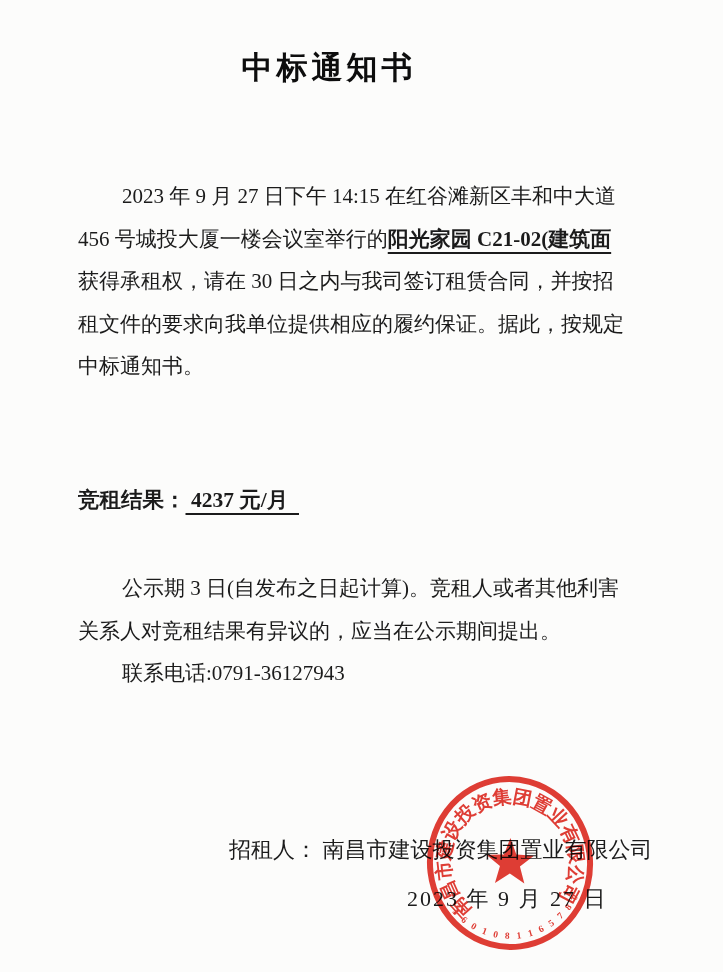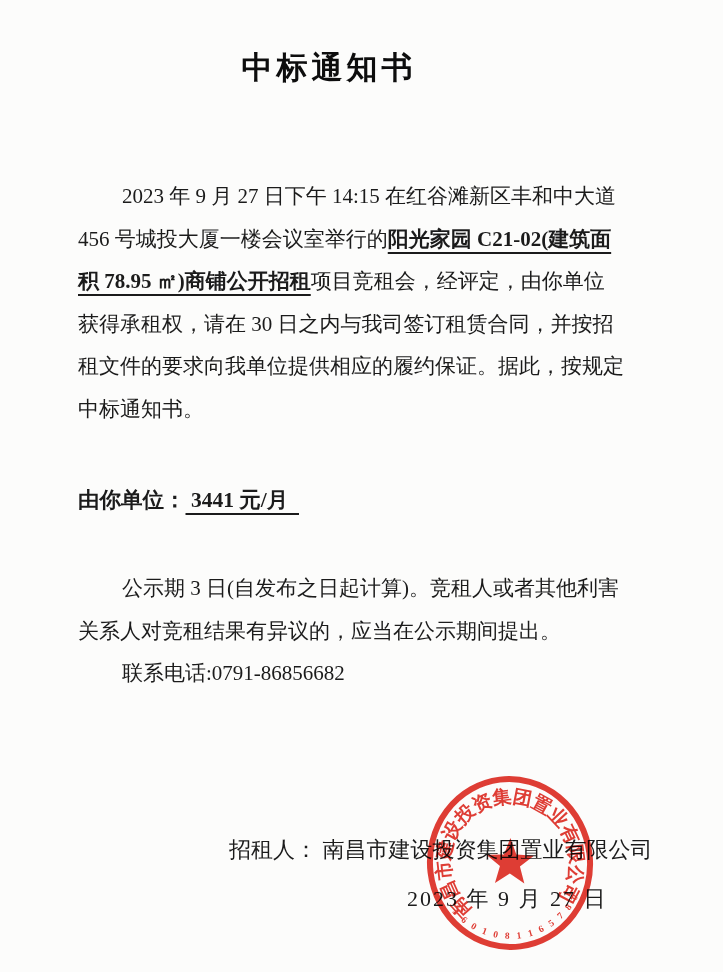--- a/index.html
+++ b/index.html
@@ -56,32 +56,31 @@
 <body>
 
 <div class="page">
 
   <div class="title">中标通知书</div>
 
 
   <div class="para1">
       <div class="line ind"><span>2023 年 9 月 27 日下午 14:15 在红谷滩新区丰和中大道</span></div>
       <div class="line"><span>456 号城投大厦一楼会议室举行的</span><span class="b u">阳光家园 C21-02(建筑面</span></div>
-      <div class="line"><span class="b u">积 78.95 ㎡)商铺公开招租</span><span>项目竞租会，经评定，由你单位</span></div>
       <div class="line"><span>获得承租权，请在 30 日之内与我司签订租赁合同，并按招</span></div>
       <div class="line"><span>租文件的要求向我单位提供相应的履约保证。据此，按规定</span></div>
       <div class="line"><span>中标通知书。</span></div>
     </div>
 
-  <div class="result"><span class="b">由你单位：</span><span class="b u"> 3441 元/月  </span></div>
+  <div class="result"><span class="b">竞租结果：</span><span class="b u"> 4237 元/月  </span></div>
 
   <div class="notice">
       <div class="line ind"><span>公示期 3 日(自发布之日起计算)。竞租人或者其他利害</span></div>
       <div class="line"><span>关系人对竞租结果有异议的，应当在公示期间提出。</span></div>
-      <div class="line ind"><span>联系电话:0791-86856682</span></div>
+      <div class="line ind"><span>联系电话:0791-36127943</span></div>
     </div>
 
   <div class="renter">招租人： 南昌市建设投资集团置业有限公司</div>
 
   <div class="date">2023 年 9 月 27 日</div>
 
   <svg class="seal" viewBox="-89 -93 178 186" xmlns="http://www.w3.org/2000/svg" style="color: rgb(224, 50, 42);">
     <g transform="rotate(-7)">
       <ellipse cx="0" cy="0" rx="80" ry="84" fill="none" stroke="currentColor" stroke-width="6"></ellipse>
       <g id="seal-company-arc">

